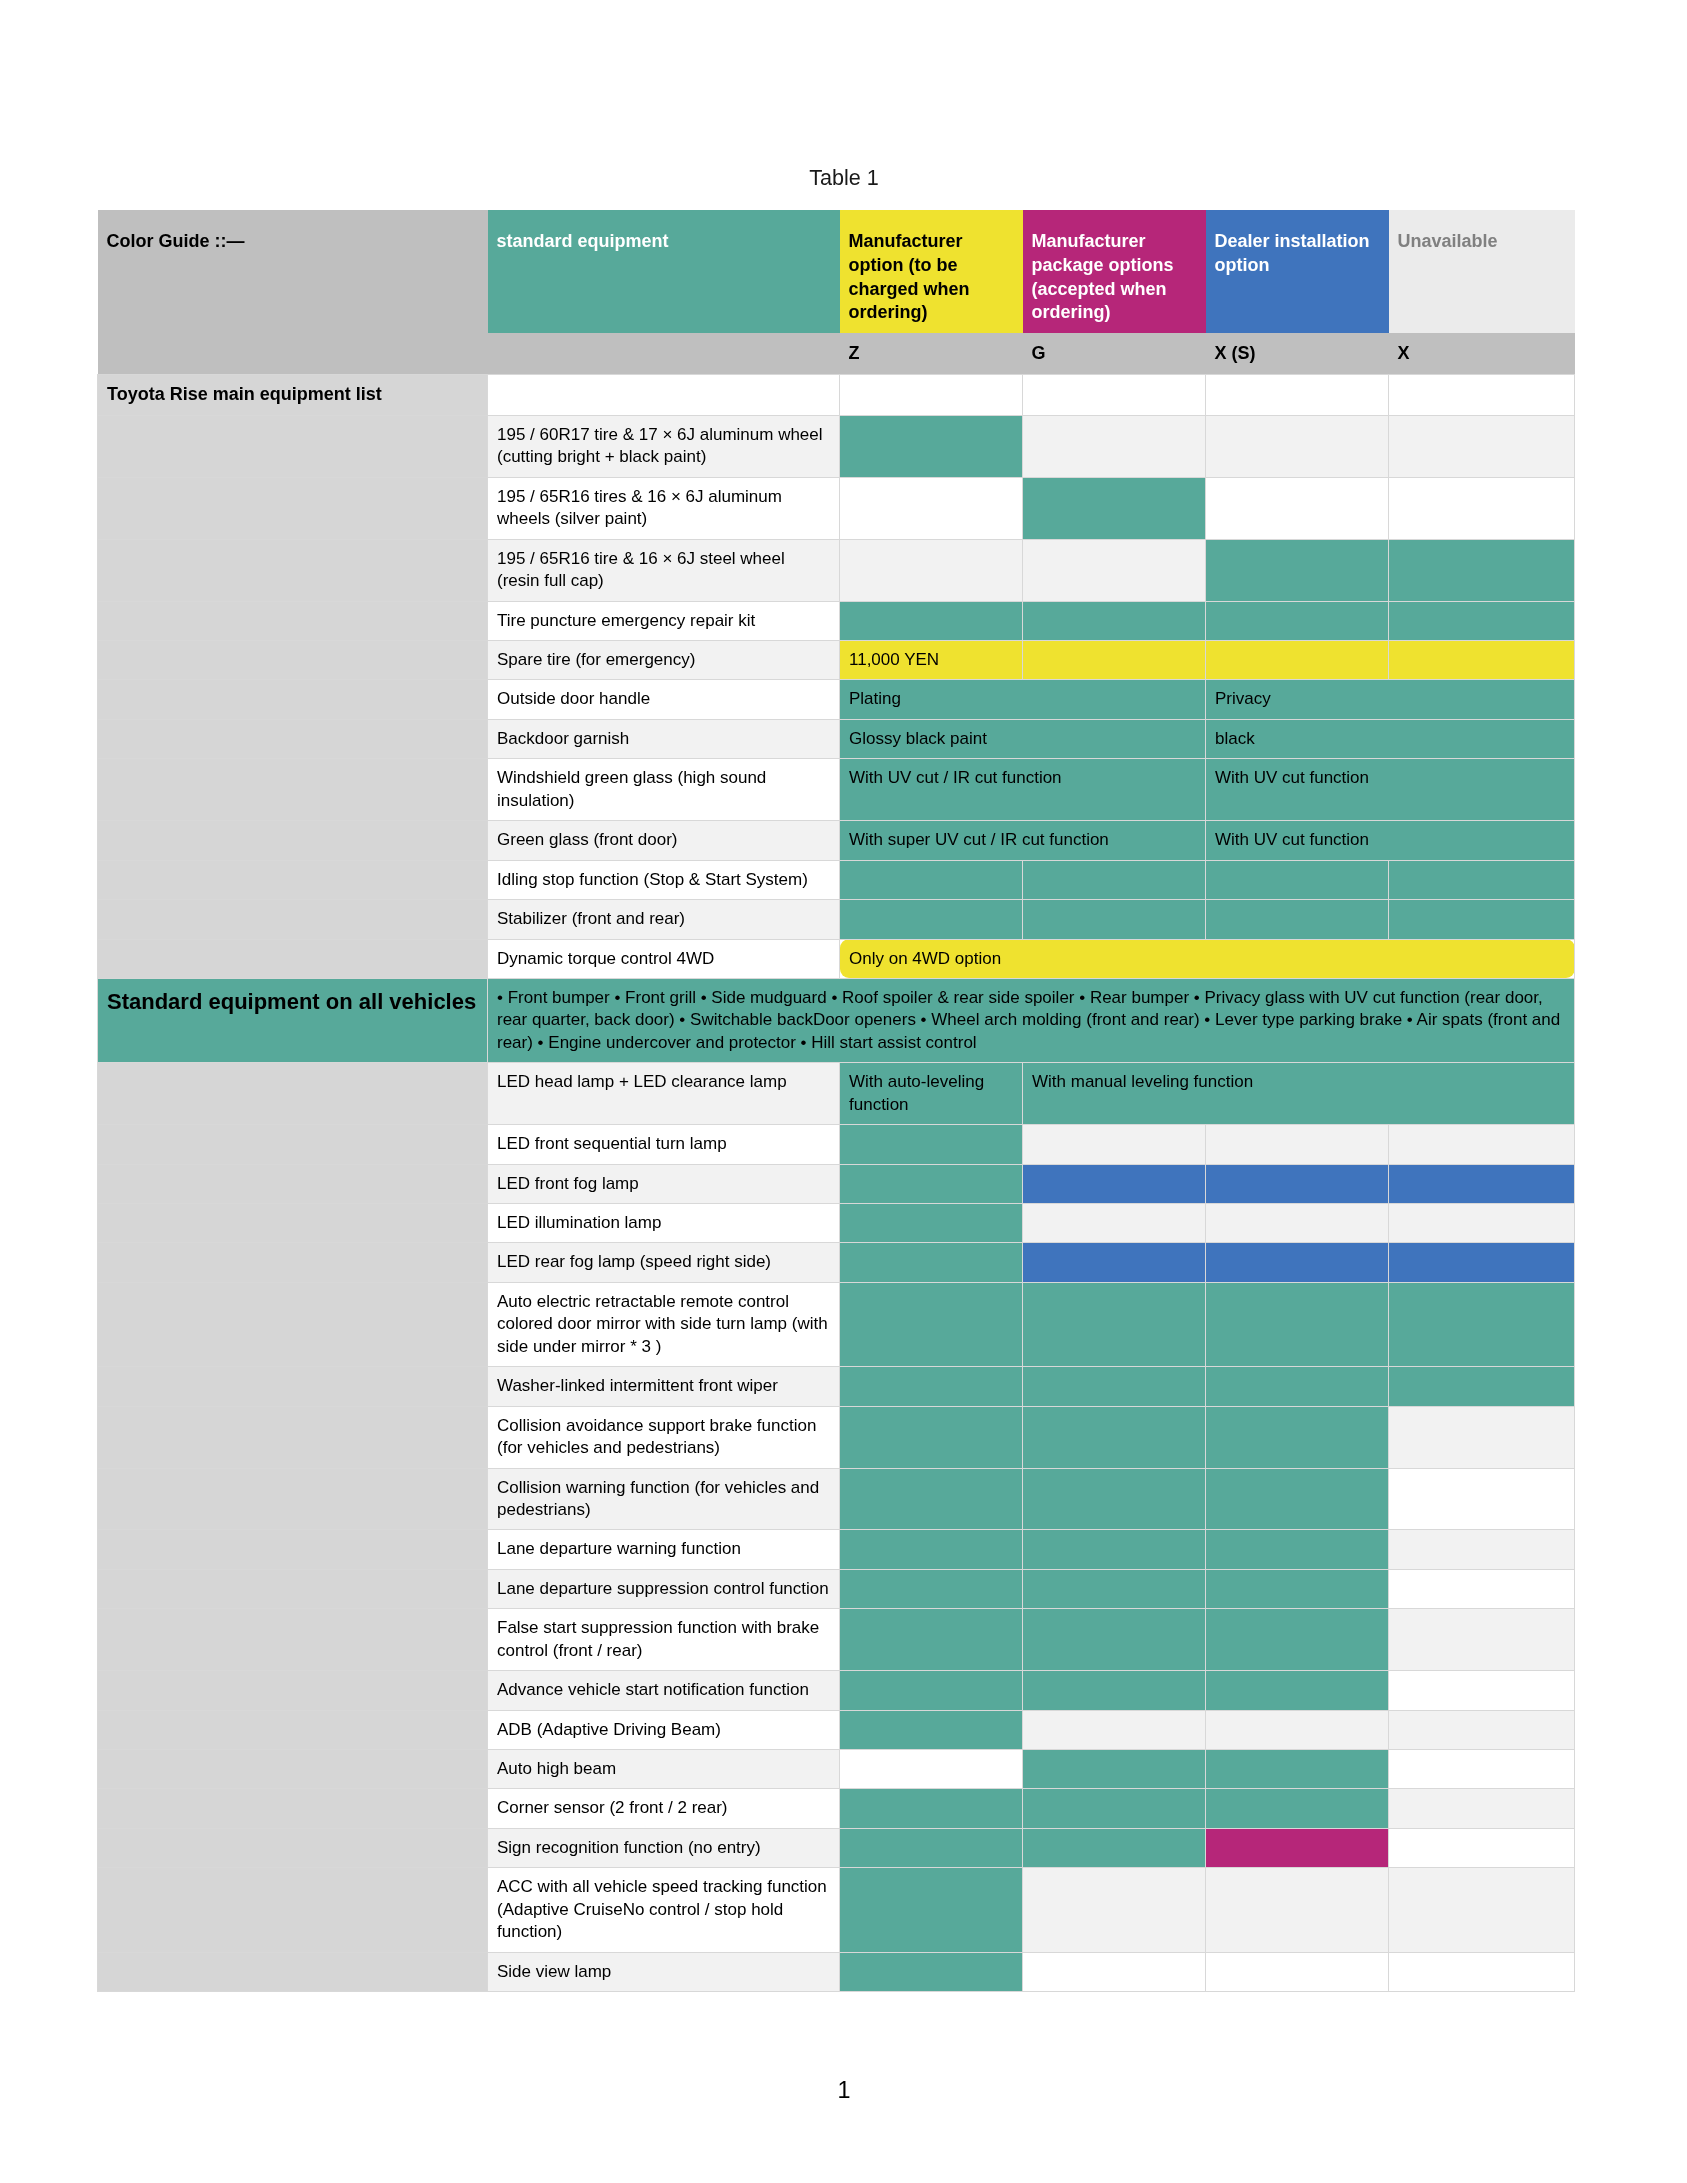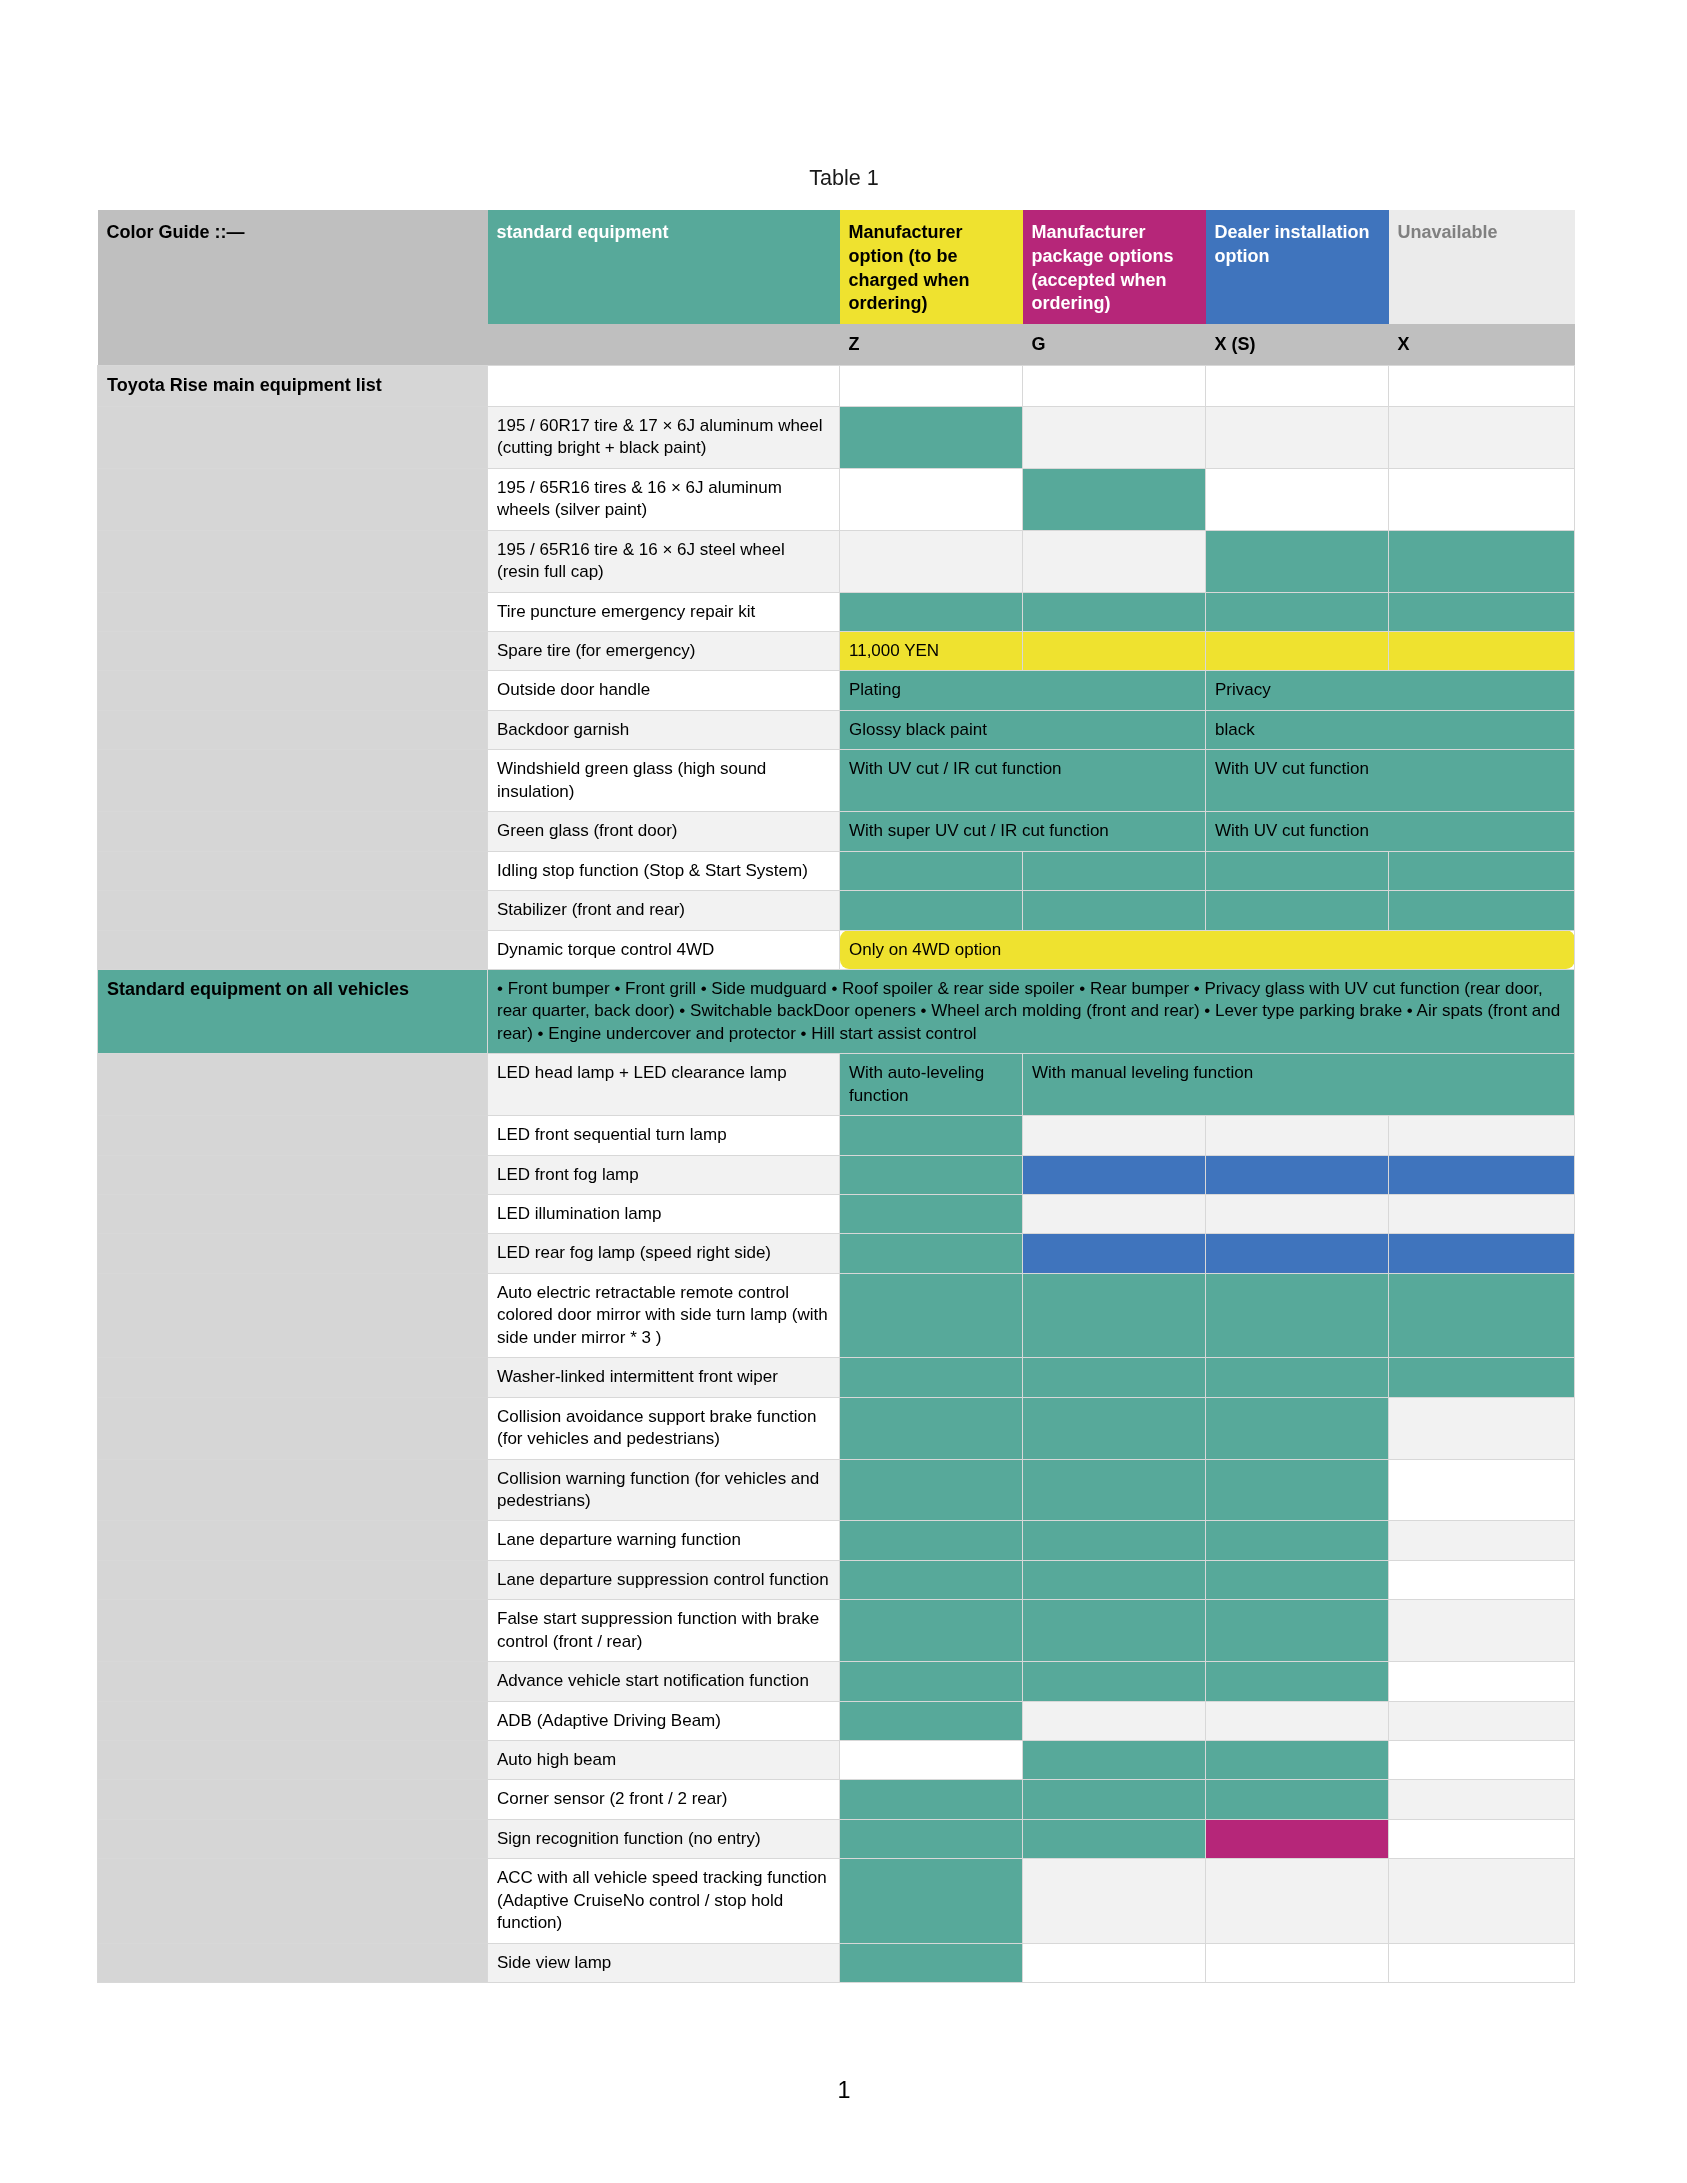--- a/index.html
+++ b/index.html
@@ -61,21 +61,21 @@
   .f-blue   { background: #3f74bd; }
   .f-alt    { background: #f2f2f2; }
   .f-white  { background: #ffffff; }
 
   
   tr.head td {
     font-weight: bold;
     font-size: 18px;
     vertical-align: top;
     border: none;
-    padding-top: 11px;
+    padding-top: 20px;
     height: 77px;
   }
   td.h-label   { background: #bfbfbf; color:#000; }
   td.h-std     { background: #57a99a; color:#ffffff;margin-top:8px; }
   td.h-mo      { background: #efe22f; color:#000000; }
   td.h-mp      { background: #b62679; color:#ffffff; }
   td.h-dealer  { background: #3f74bd; color:#ffffff; }
   td.h-unav    { background: #ebebeb; color:#808080; }
 
   tr.codes td {
@@ -94,21 +94,21 @@
     font-weight: bold;
     font-size: 18px;
     border-top: 1.8px solid #7a7a7a;
     border-bottom: 0.9px solid #c4c4c4;
     border-left: 0.9px solid #c4c4c4;
     border-right: 0.9px solid #9a9a9a;
   }
   td.sec-label-teal {
     background: #57a99a;
     font-weight: bold;
-    font-size: 18px;
+    font-size: 22px;
     color: #000000;
     border: 0.9px solid #cfcfcf;
     border-right: 0.9px solid #9a9a9a;
   }
   td.rowlabel-blank {
     background: #d6d6d6;
     border-left: 0.9px solid #c4c4c4;
     border-right: 0.9px solid #9a9a9a;
     border-top: 0.9px solid #c4c4c4;
     border-bottom: 0.9px solid #c4c4c4;

